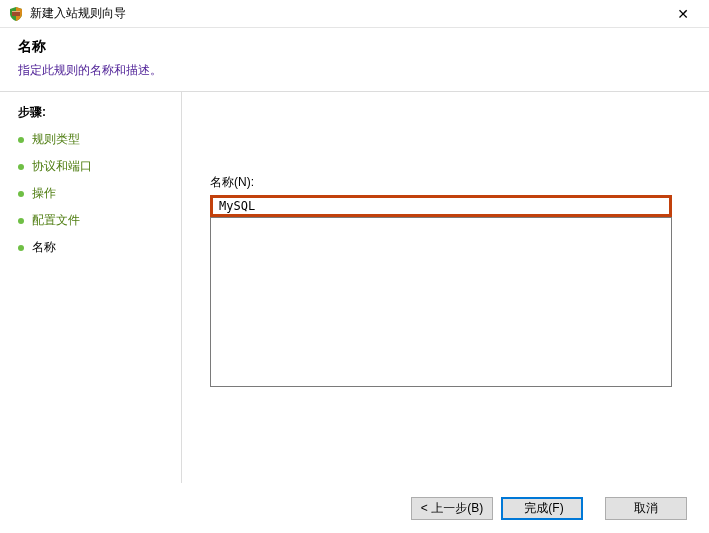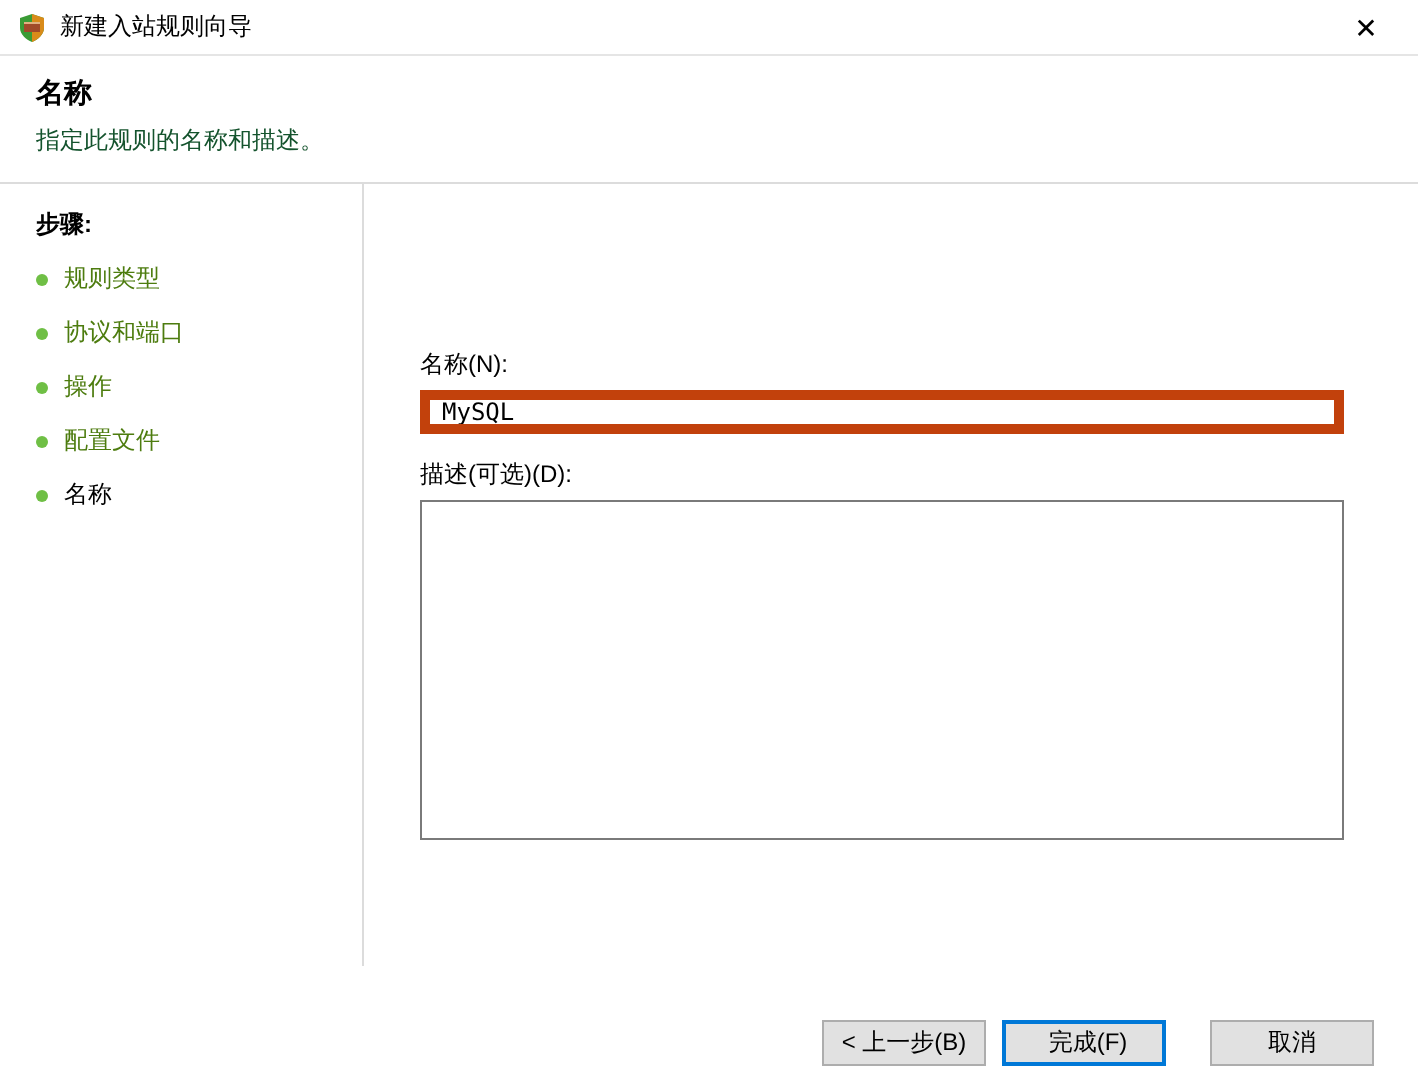--- a/index.html
+++ b/index.html
@@ -36,21 +36,21 @@
       padding: 10px 18px 8px 18px;
     }
     .header-title {
       font-size: 14px;
       font-weight: bold;
       color: #000;
       margin-bottom: 6px;
     }
     .header-subtitle {
       font-size: 12px;
-      color: #14532d;
+      color: #4c1d95;
     }
     .divider-h {
       border-top: 1px solid #dcdcdc;
       margin-top: 4px;
     }
     .body {
       flex: 1;
       display: flex;
       min-height: 0;
     }
@@ -82,41 +82,41 @@
       flex: 1;
       position: relative;
       padding: 82px 28px 10px 28px;
     }
     .field-label {
       margin-bottom: 4px;
     }
     .text-input {
       width: 462px;
       height: 22px;
-      border: 5px solid #c2410c;
+      border: 3px solid #c2410c;
       padding: 2px 6px;
       font-family: "SimSun", monospace;
       font-size: 12px;
       outline: none;
     }
     .desc-label { margin-top: 12px; margin-bottom: 4px; }
     .textarea {
       width: 462px;
       height: 170px;
       border: 1px solid #7a7a7a;
       padding: 4px 6px;
       font-family: "SimSun", monospace;
       font-size: 12px;
       resize: none;
       outline: none;
     }
     .footer {
       height: 50px;
       display: flex;
-      align-items: flex-end;
+      align-items: center;
       justify-content: flex-end;
       padding-right: 22px;
       gap: 8px;
     }
     .btn {
       min-width: 82px;
       height: 23px;
       border: 1px solid #adadad;
       background: #e1e1e1;
       font-size: 12px;
@@ -180,21 +180,20 @@
     <div class="step-item">
       <span class="step-bullet"></span>
       <span class="step-label-current">名称</span>
     </div>
   </div>
 
   <div class="main">
     <div class="field-label">名称(N):</div>
     <input class="text-input" type="text" value="MySQL" style="">
 
-    <div class="field-label desc-label">描述(可选)(D):</div>
     <textarea class="textarea" style=""></textarea>
   </div>
 </div>
 
 <div class="footer">
   <button class="btn">&lt; 上一步(B)</button>
   <button class="btn btn-default">完成(F)</button>
   <button class="btn cancel-gap">取消</button>
 </div>
 

